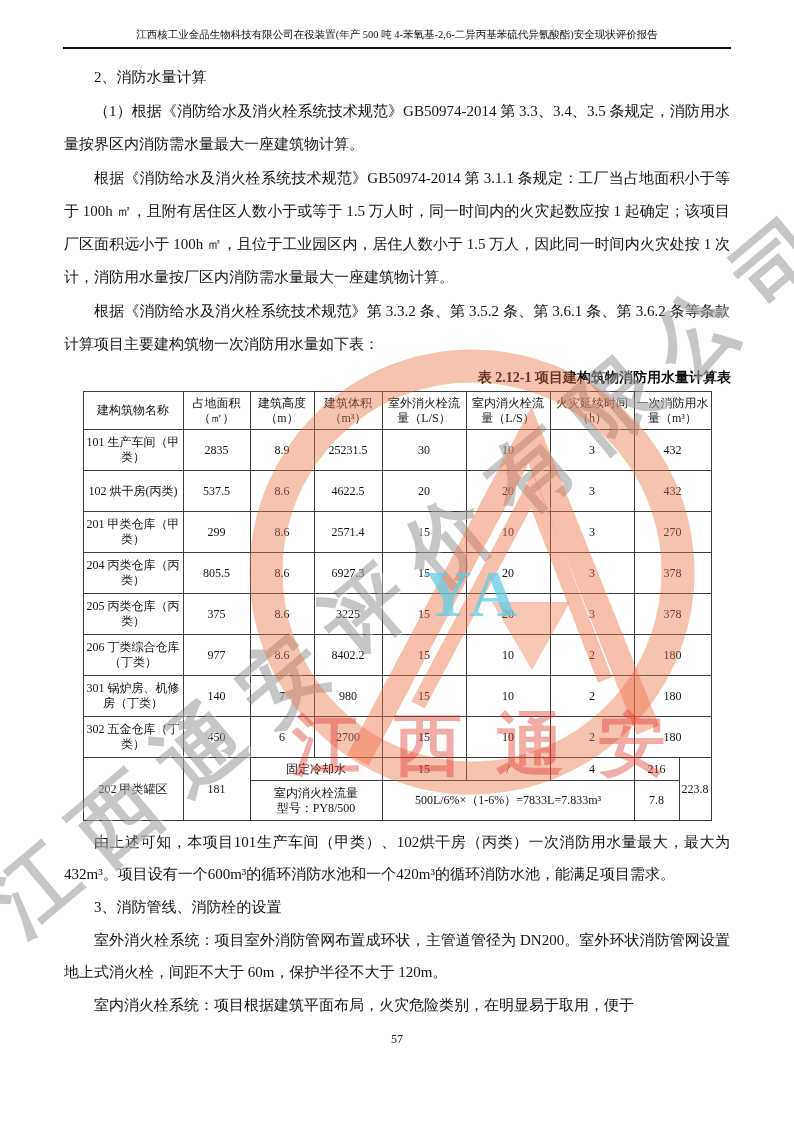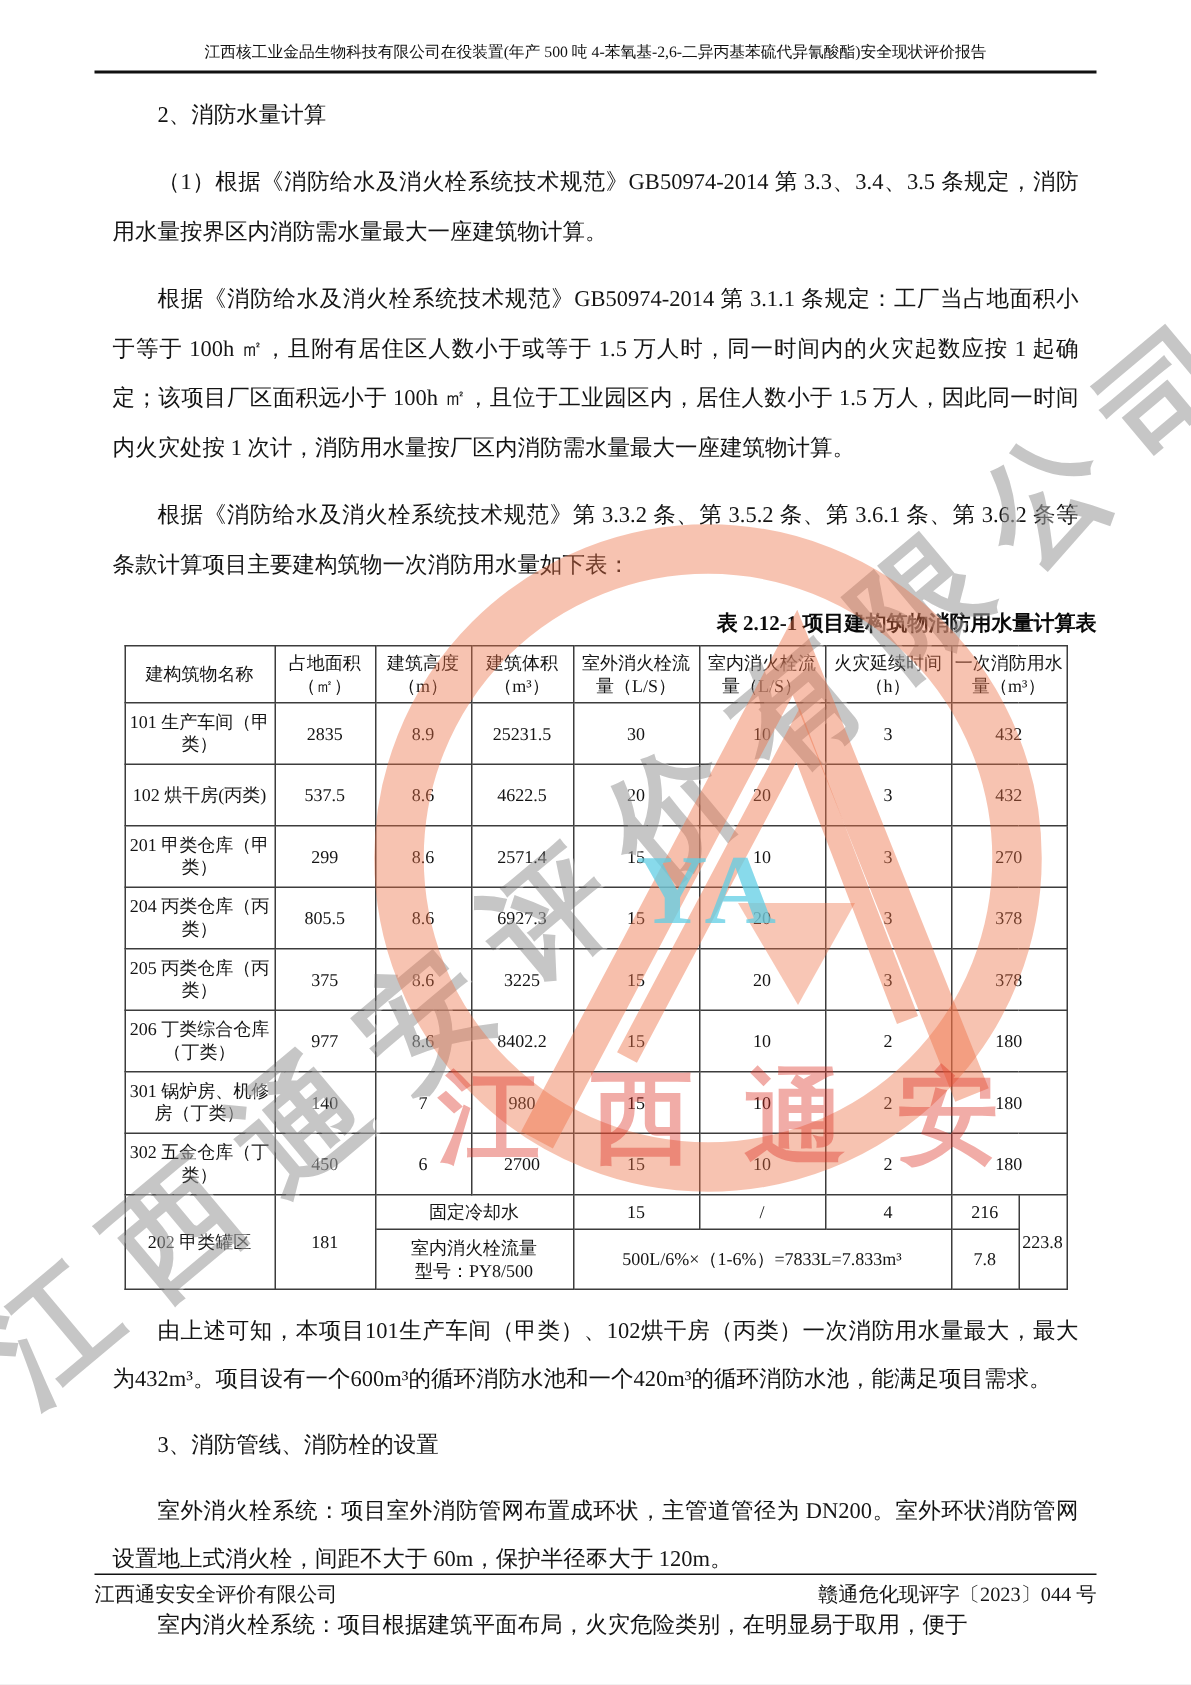--- a/index.html
+++ b/index.html
@@ -10,21 +10,21 @@
     color:#1c1c1c;
   }
   .content{position:relative; z-index:1; padding:0 63px;}
   .doc-header{
     padding-top:28px; text-align:center; font-size:10.5px;
     letter-spacing:0; color:#111;
   }
   .doc-header-rule{border-bottom:2px solid #111; margin-top:5px;}
   .bodytext{margin-top:12px;}
   .para{
-    margin:12px; font-size:15px; line-height:33px;
+    margin:1px; font-size:15px; line-height:33px;
     text-align:justify; text-indent:2em; color:#141414;
   }
   .table-caption{
     margin-top:6px; text-align:right; font-weight:bold;
     font-size:14px; line-height:22px; color:#0a0a0a;
   }
   table.doc-table{
     width:628px; margin:2px auto 0; border-collapse:collapse;
     font-size:12px; color:#141414; table-layout:fixed;
   }
@@ -227,18 +227,14 @@
     <div class="after-table">
       <p class="para" style="line-height:32px">由上述可知，本项目101生产车间（甲类）、102烘干房（丙类）一次消防用水量最大，最大为432m³。项目设有一个600m³的循环消防水池和一个420m³的循环消防水池，能满足项目需求。</p>
       <p class="para" style="line-height:32px">3、消防管线、消防栓的设置</p>
       <p class="para" style="line-height:32px">室外消火栓系统：项目室外消防管网布置成环状，主管道管径为 DN200。室外环状消防管网设置地上式消火栓，间距不大于 60m，保护半径不大于 120m。</p>
       <p class="para" style="line-height:32px">室内消火栓系统：项目根据建筑平面布局，火灾危险类别，在明显易于取用，便于</p>
     </div>
   </div>
 
   <div class="page-number">57</div>
 
-  <div class="doc-footer">
-    <span>江西通安安全评价有限公司</span>
-    <span>赣通危化现评字〔2023〕044 号</span>
-  </div>
 
 </div>
 
 </body></html>

